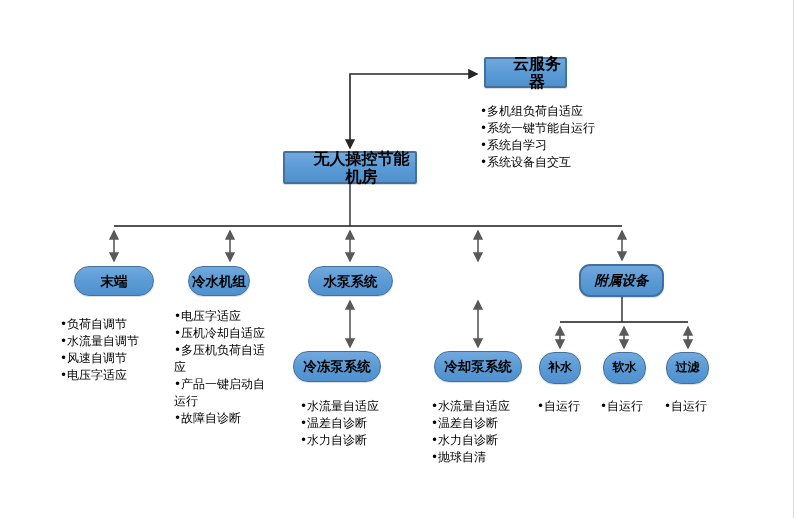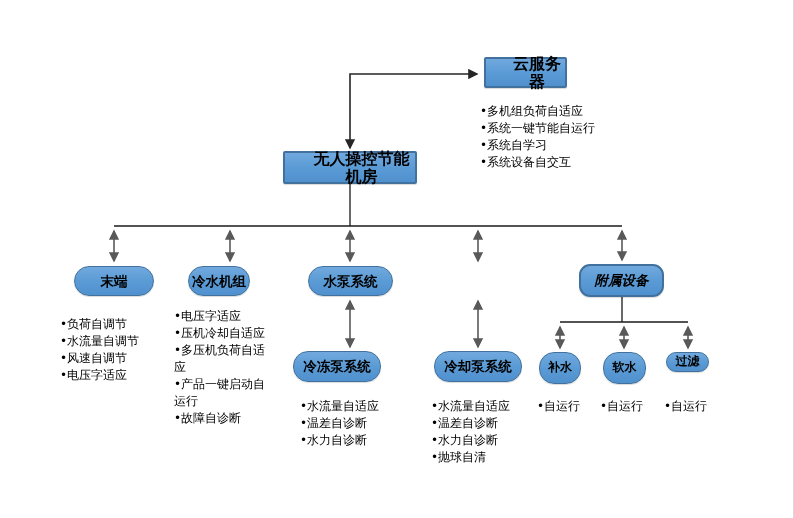--- a/index.html
+++ b/index.html
@@ -74,21 +74,21 @@
   <div class="node mid thick" style="left:579px;top:264px;width:85px;height:33px;font-style:italic;">附属设备</div>
 
   <div class="node mid" style="left:293px;top:351px;width:88px;height:31px;">冷冻泵系统</div>
 
   <div class="node mid" style="left:434px;top:351px;width:88px;height:31px;">冷却泵系统</div>
 
   <div class="node small" style="left:539px;top:352px;width:42px;height:32px;">补水</div>
 
   <div class="node small" style="left:603px;top:352px;width:43px;height:32px;">软水</div>
 
-  <div class="node small" style="left:666px;top:352px;width:43px;height:20px;text-align:right;">过滤</div>
+  <div class="node small" style="left:666px;top:352px;width:43px;height:32px;text-align:right;">过滤</div>
 
   <div class="bullets" style="left:480px;top:103px;width:132px;">
       <div class="bullet-item">•多机组负荷自适应</div>
       <div class="bullet-item">•系统一键节能自运行</div>
       <div class="bullet-item">•系统自学习</div>
       <div class="bullet-item">•系统设备自交互</div>
     </div>
 
   <div class="bullets" style="left:60px;top:316px;width:110px;">
       <div class="bullet-item">•负荷自调节</div>

